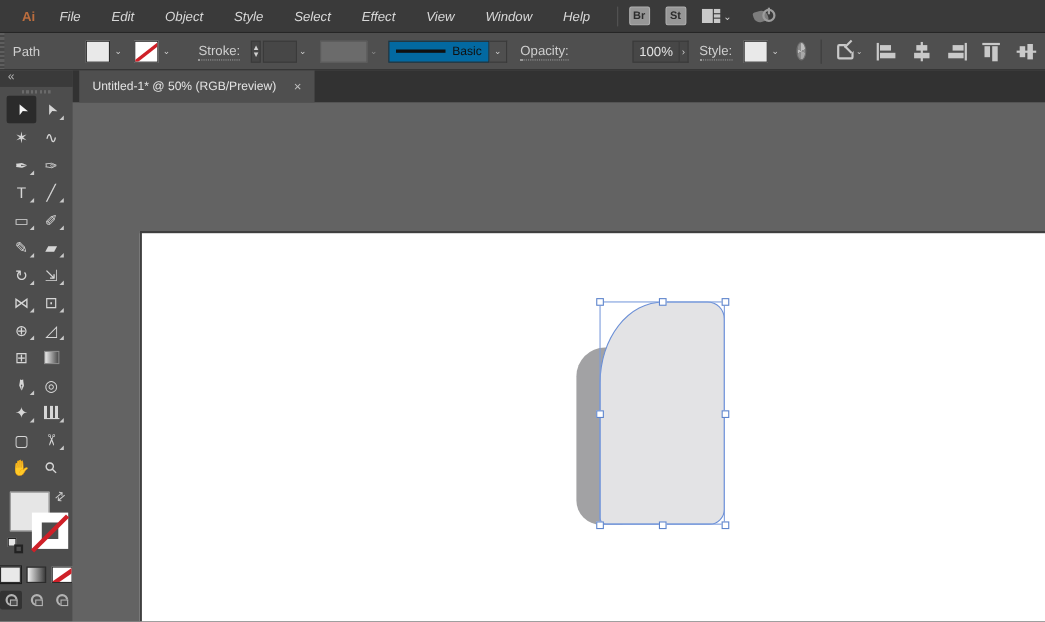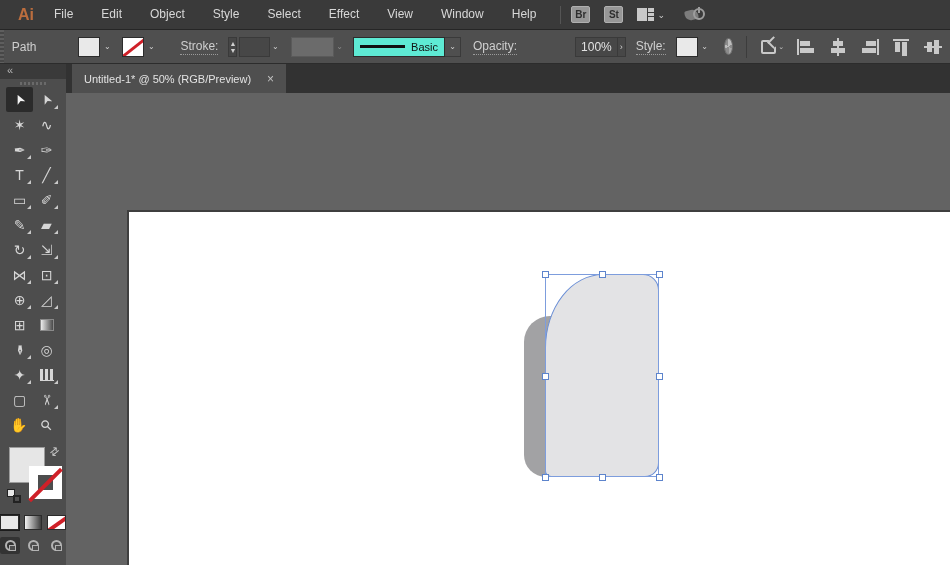--- a/index.html
+++ b/index.html
@@ -3,23 +3,23 @@
 <meta charset="utf-8">
 <style>
   * { margin:0; padding:0; box-sizing:border-box; }
   html,body { width:950px; height:565px; overflow:hidden; background:#636363;
     font-family:"Liberation Sans", sans-serif; -webkit-font-smoothing:antialiased; }
   .app { width:950px; height:565px; display:flex; flex-direction:column; }
 
   
   .menubar { height:30px; background:#3a3a3a; display:flex; align-items:center;
     border-bottom:1px solid #262626; flex:0 0 auto; }
-  .ai-logo { width:40px; text-align:center; font-weight:bold; font-size:16px;
+  .ai-logo { width:40px; text-align:center; font-weight:bold; font-size:12px;
     color:#bb6d3e; letter-spacing:0;padding-left:12px; }
-  .menu-items { display:flex; align-items:flex-end; height:100%; }
+  .menu-items { display:flex; align-items:center; height:100%;font-style:italic; }
   .menu-item { padding:0 14px; font-size:12px; color:#d8d8d8; line-height:30px; cursor:default; }
   .mb-sep { width:1px; height:18px; background:#555; margin:0 10px; }
   .badge { width:19px; height:17px; background:#979797; color:#2d2d2d; font-size:10px;
     font-weight:bold; border-radius:2px; display:flex; align-items:center; justify-content:center;
     margin-right:14px; border:1px solid #b0b0b0; }
   .ws-icon { width:17px; height:13px; display:inline-block; margin-right:3px; }
   .ws-icon svg { display:block; }
   .chev { color:#cfcfcf; font-size:9px; margin-right:14px; }
   .gpu-icon { position:relative; width:20px; height:16px; margin-left:6px; }
   .gpu-blob { position:absolute; left:0; top:3px; width:13px; height:10px; background:#7c7c7c;
@@ -44,21 +44,21 @@
     font-size:8px; color:#d2d2d2; }
   .stepper { width:13px; height:20px; display:flex; flex-direction:column; justify-content:center;
     align-items:center; gap:2px; margin-right:2px; background:#464646; border:1px solid #3a3a3a; }
   .stepper span { font-size:7px; line-height:5px; color:#d0d0d0; }
   .field { height:20px; background:#474747; border:1px solid #3a3a3a; display:flex;
     align-items:center; padding:0 5px; color:#e2e2e2; }
   .stroke-w { width:52px; margin-right:2px; }
   .brush-dd { width:92px; height:20px; background:#6b6b6b; border:1px solid #5a5a5a; margin:0 2px 0 12px; }
   .dd-chev.dim { color:#8a8a8a; }
   .basic-dd { display:flex; align-items:center; margin-left:10px; }
-  .basic-face { width:92px; height:20px; background:#5eead4; border:1px solid #2c2c2c;
+  .basic-face { width:92px; height:20px; background:#0369a1; border:1px solid #2c2c2c;
     display:flex; align-items:center; padding:0 6px; }
   .basic-line { flex:1; height:3px; background:#111; margin-right:6px; }
   .basic-txt { font-size:11px; color:#111; }
   .basic-chv { width:16px; height:20px; background:#4f4f4f; border:1px solid #3a3a3a; border-left:none;
     display:flex; align-items:center; justify-content:center; font-size:8px; color:#d2d2d2; }
   .op-field { width:52px; margin-right:0;margin-left:48px; }
   .op-arrow { width:16px; height:20px; display:flex; align-items:center; justify-content:center;
     font-size:9px; color:#d2d2d2; background:#474747; border:1px solid #3a3a3a; border-left:none; margin-right:10px; }
   .cb-sep { width:1px; height:22px; background:#3c3c3c; margin:0 9px; }
   .recolor { width:17px; height:17px; border-radius:50%; margin:0 4px;

